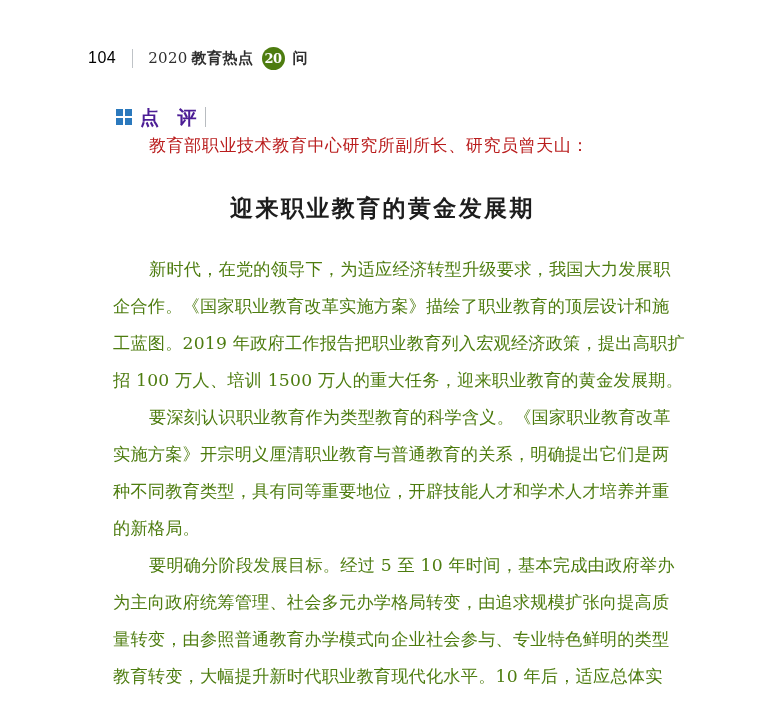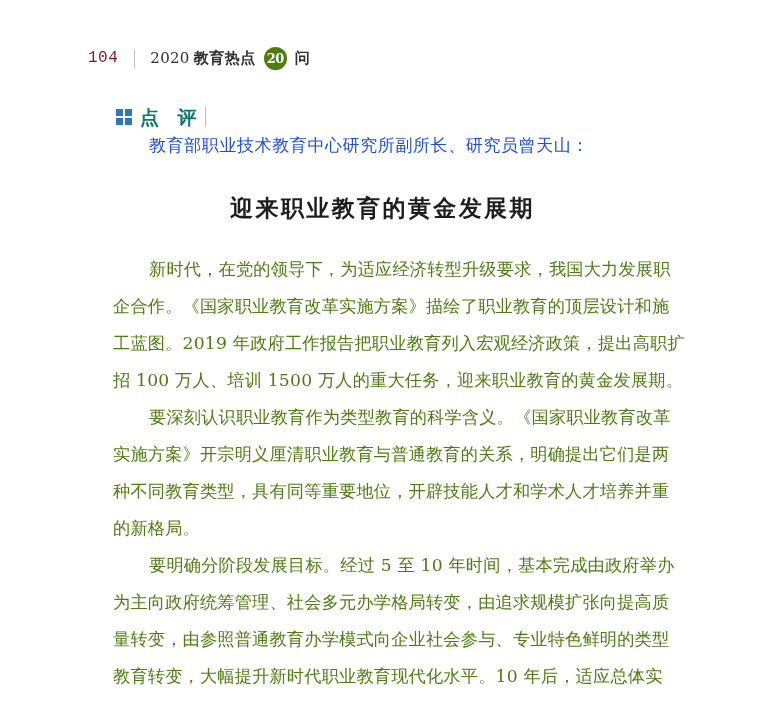--- a/index.html
+++ b/index.html
@@ -27,24 +27,24 @@
     position: absolute;
     left: 88px;
     top: 45px;
     height: 26px;
     display: flex;
     align-items: center;
     gap: 0;
     white-space: nowrap;
   }
   .folio {
-    font-family: Liberation Mono, monospace;
+    font-family: Liberation Sans, sans-serif;
     font-size: 16px;
     letter-spacing: 0.5px;
-    color: #7f1d1d;
+    color: #000000;
     line-height: 1;
   }
   .header-rule {
     display: inline-block;
     width: 1px;
     height: 19px;
     background: #bfc3c7;
     margin: 0 15px 0 16px;
   }
   .header-title {
@@ -105,41 +105,41 @@
     margin-right: 8px;
   }
   .grid-icon i {
     display: block;
     background: #2b79bd;
   }
   .section-label {
     font-family: "DejaVu Serif", serif;
     font-weight: bold;
     font-size: 19px;
-    color: #0f766e;
+    color: #4c1d95;
     letter-spacing: 6px;
     line-height: 1;
   }
   .section-bar {
     display: inline-block;
     width: 1px;
     height: 20px;
     background: #b8bcc0;
     margin-left: 2px;
   }
 
   
   .byline {
     position: absolute;
     left: 149px;
     top: 137px;
     width: 520px;
     font-family: "DejaVu Serif", serif;
     font-size: 17px;
-    color: #1d4ed8;
+    color: #b91c1c;
     letter-spacing: 0.6px;
     line-height: 1;
     white-space: nowrap;
   }
 
   
   .article-title {
     position: absolute;
     left: 0;
     right: 0;

